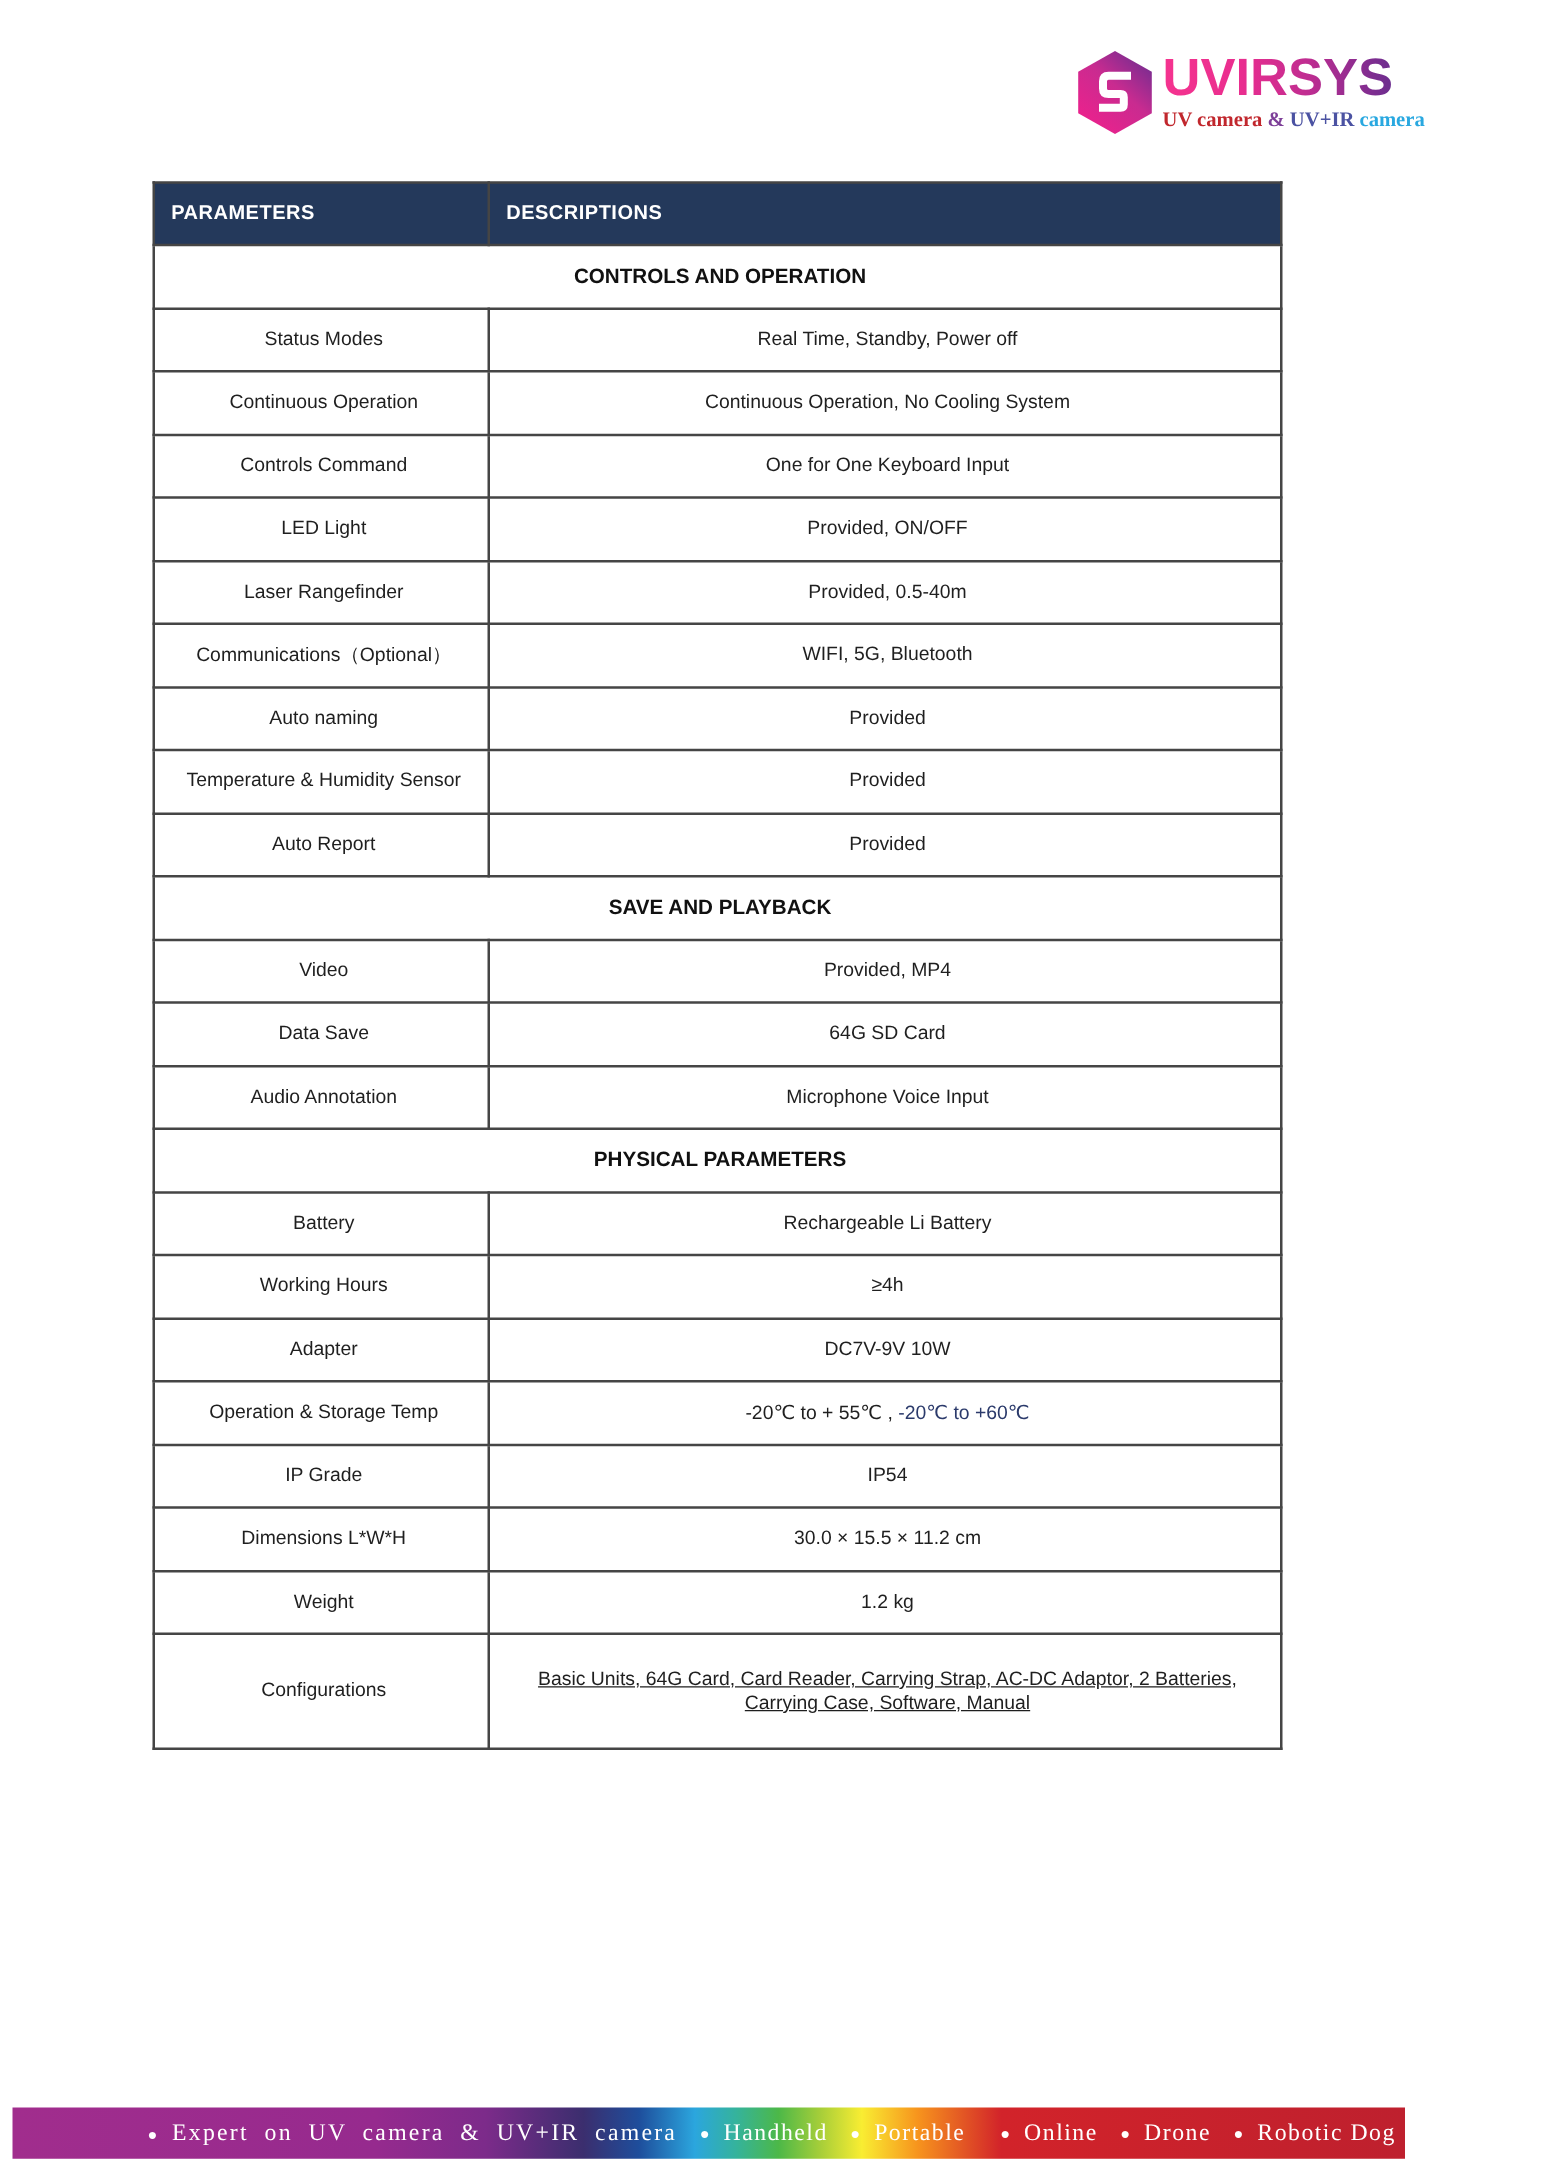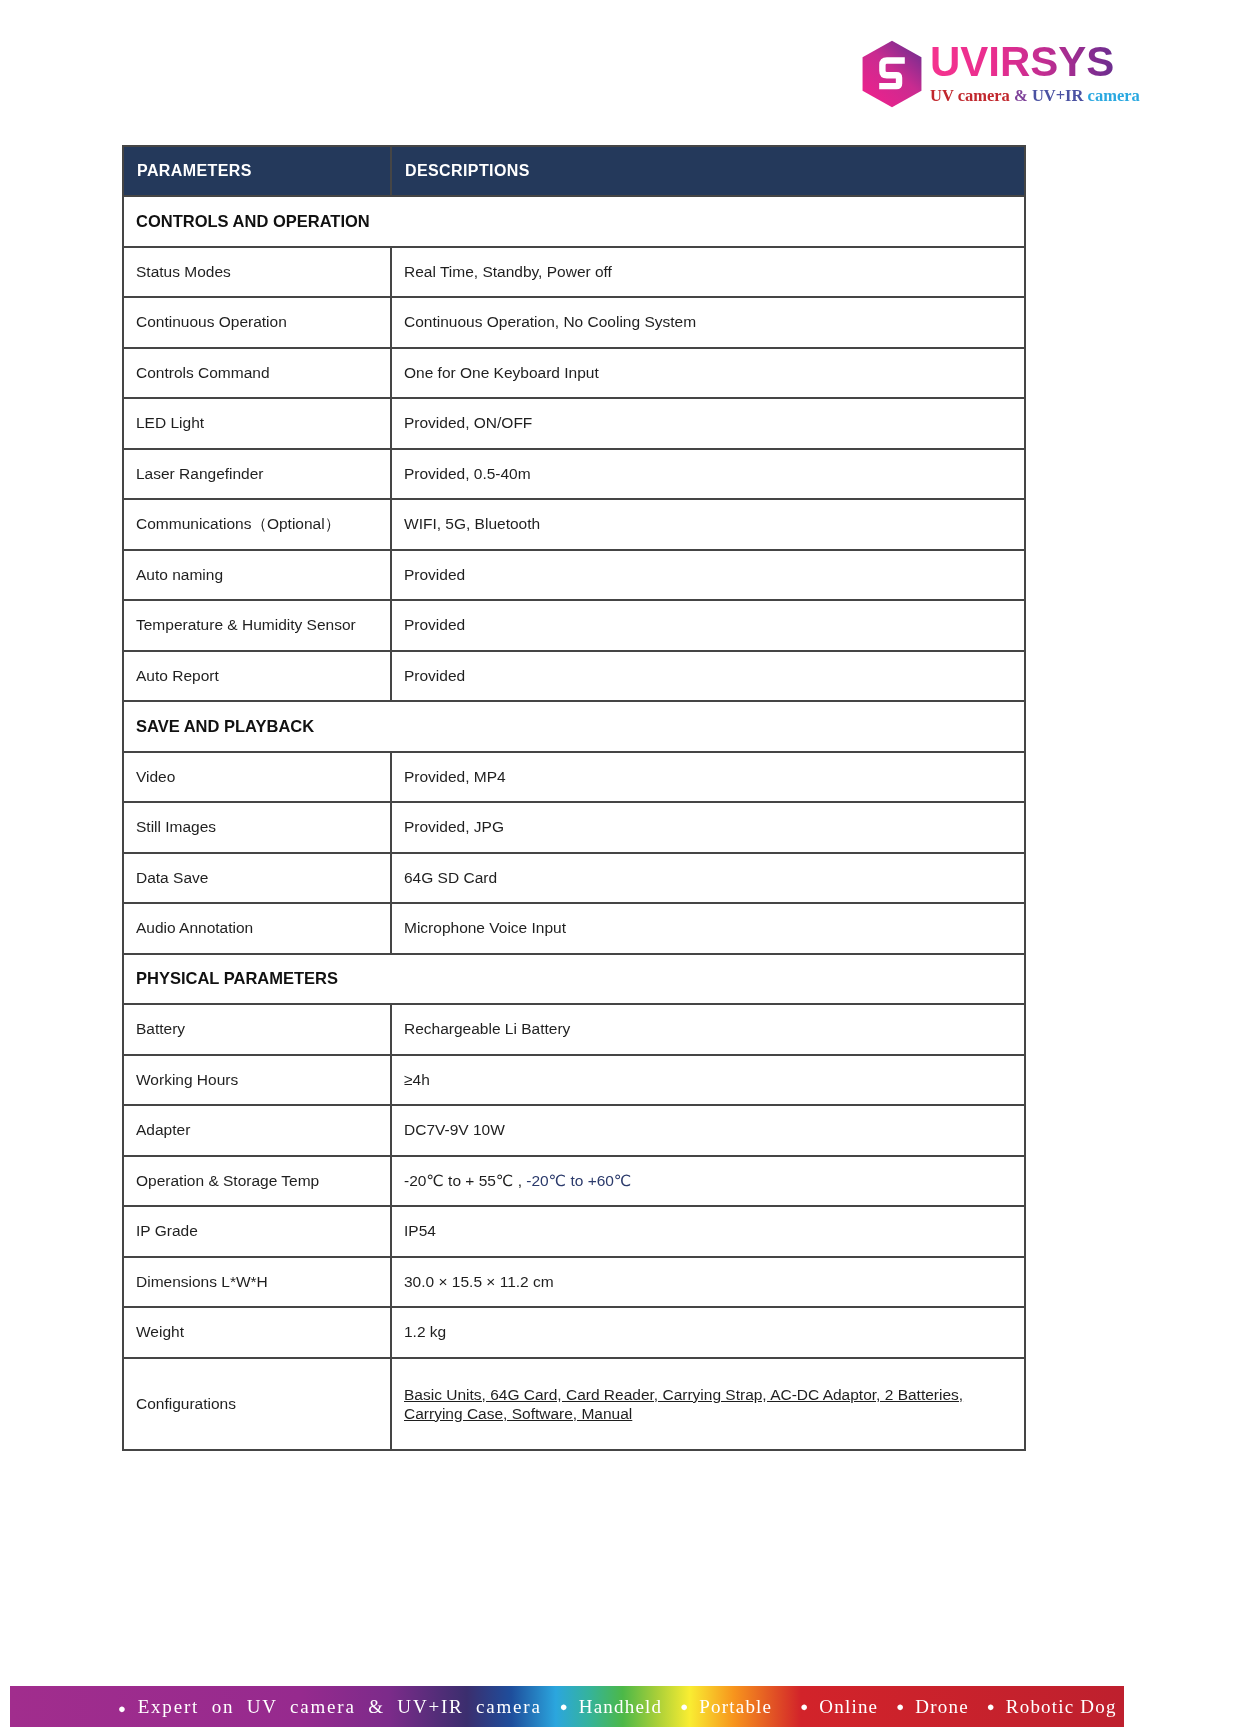--- a/index.html
+++ b/index.html
@@ -28,21 +28,21 @@
                border-collapse:collapse; table-layout:fixed; }
   table.spec col.c1 { width:268px; }
   table.spec col.c2 { width:634px; }
   table.spec th, table.spec td { border:2px solid #454545; vertical-align:middle; }
   table.spec th {
     background:#24395B; color:#ffffff; text-align:left;
     font-size:16px; font-weight:bold; letter-spacing:0.4px;
     height:50px; padding-left:13px;
   }
   table.spec td { height:50.5px; padding-left:12px; padding-right:8px;
-                  font-size:15.5px; color:#1f1f1f; }
+                  font-size:15.5px; color:#1f1f1f;text-align:center; }
   tr.section td { font-weight:bold; font-size:16.5px; color:#111; }
   tr.config td { height:92px; }
   tr.config td.v { line-height:19px;text-decoration:underline; }
   .temp-blue { color:#2B3A6B; }
 
   
   .footer {
     position:absolute; left:10px; top:1686px; width:1114px; height:41px;
     display:flex; align-items:center;
     background:linear-gradient(90deg,
@@ -133,24 +133,20 @@
     </tr>
 
     <tr class="section">
       <td colspan="2">SAVE AND PLAYBACK</td>
     </tr>
     <tr>
       <td>Video</td>
       <td>Provided, MP4</td>
     </tr>
     <tr>
-      <td>Still Images</td>
-      <td>Provided, JPG</td>
-    </tr>
-    <tr>
       <td>Data Save</td>
       <td>64G SD Card</td>
     </tr>
     <tr>
       <td>Audio Annotation</td>
       <td>Microphone Voice Input</td>
     </tr>
 
     <tr class="section">
       <td colspan="2">PHYSICAL PARAMETERS</td>

